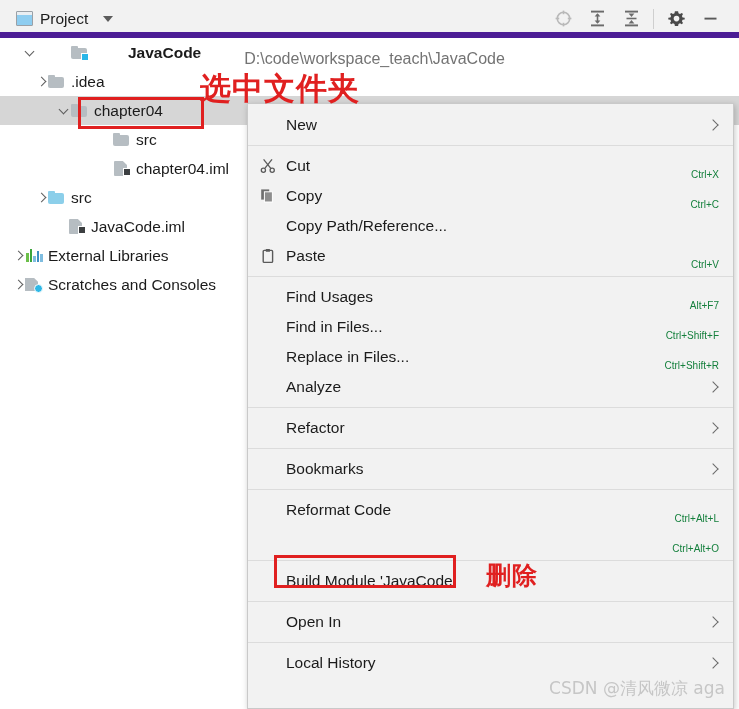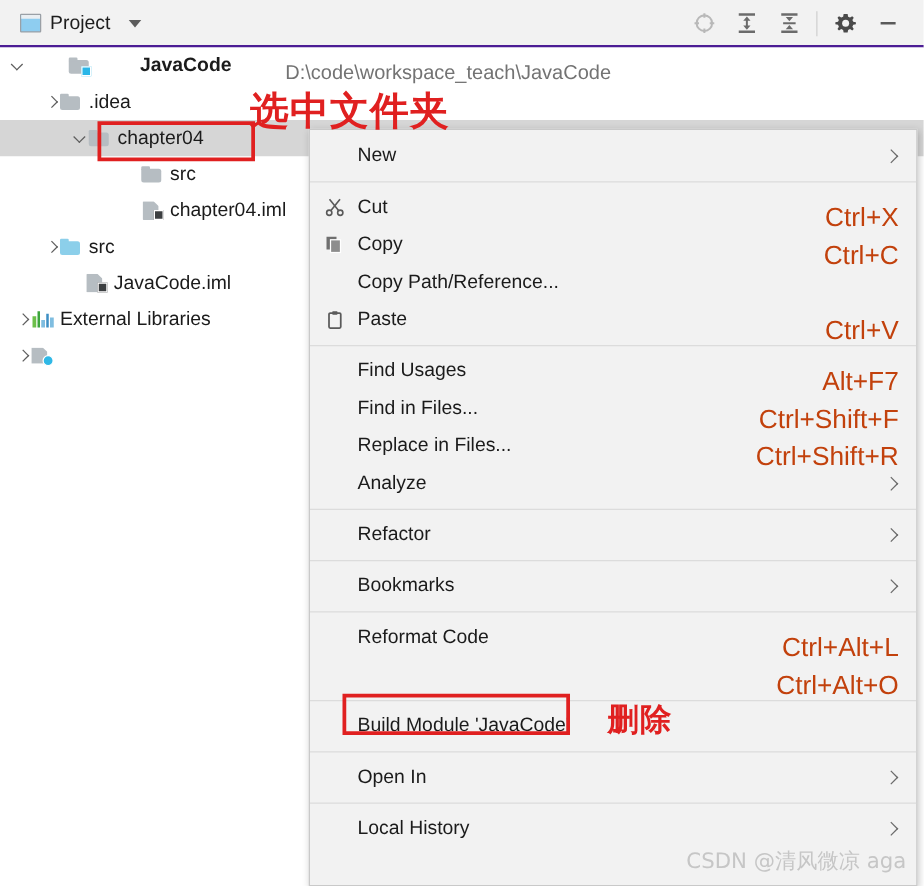--- a/index.html
+++ b/index.html
@@ -25,21 +25,21 @@
     background: #ffffff;
   }
 
   
   #panel-header {
     position: absolute;
     left: 0; top: 0;
     width: 739px;
     height: 38px;
     background: #f2f2f2;
-    border-bottom: 2px solid #4c1d95;
+    border-bottom: 6px solid #4c1d95;
     box-sizing: border-box;
   }
   #project-tab {
     position: absolute;
     left: 16px; top: 0;
     height: 37px;
     display: flex;
     align-items: center;
     gap: 7px;
     cursor: default;
@@ -267,22 +267,22 @@
     align-items: center;
     justify-content: center;
   }
   .mi-label {
     font-size: 15.5px;
     color: #1b1b1b;
     margin-left: 7px;
   }
   .mi-shortcut {
     margin-left: auto;
-    font-size: 21px;
-    color: #c2410c;
+    font-size: 10px;
+    color: #15803d;
     margin-top: 17px;
   }
   .mi-arrow {
     margin-left: auto;
     width: 12px; height: 12px;
     position: relative;
   }
   .mi-arrow::after {
     content: "";
     position: absolute;
@@ -403,21 +403,21 @@
         <svg width="19" height="19" viewBox="0 0 19 19">
           <line x1="3.5" y1="9.6" x2="15.5" y2="9.6" stroke="#5a5a5a" stroke-width="1.9"></line>
         </svg>
       </div>
 
     </div>
   </div>
 
   <div id="project-tree">
 
-    <div class="tree-row" style="padding-left:8px;gap:34px;">
+    <div class="tree-row" style="padding-left:24px;gap:34px;">
       <span class="twisty open"></span>
       <span class="ic ic-folder ic-module">
           <span class="badge"></span>
         </span>
       <span class="node-label bold">JavaCode</span>
       <span class="node-path">D:\code\workspace_teach\JavaCode</span>
     </div>
 
     <div class="tree-row" style="padding-left:35px;">
       <span class="twisty"></span>
@@ -469,20 +469,21 @@
         <span class="bar" style="left:15px;height:8px;background:#7fbde0;"></span>
       </span>
       <span class="node-label">External Libraries</span>
     </div>
 
     <div class="tree-row" style="padding-left:12px;">
       <span class="twisty"></span>
       <span class="ic ic-scratch">
           <span class="clock"></span>
         </span>
+      <span class="node-label">Scratches and Consoles</span>
     </div>
 
   </div>
 
   <div id="context-menu">
 
     <div class="menu-item">
       <span class="mi-icon"></span>
       <span class="mi-label">New</span>
       <span class="mi-arrow"></span>

